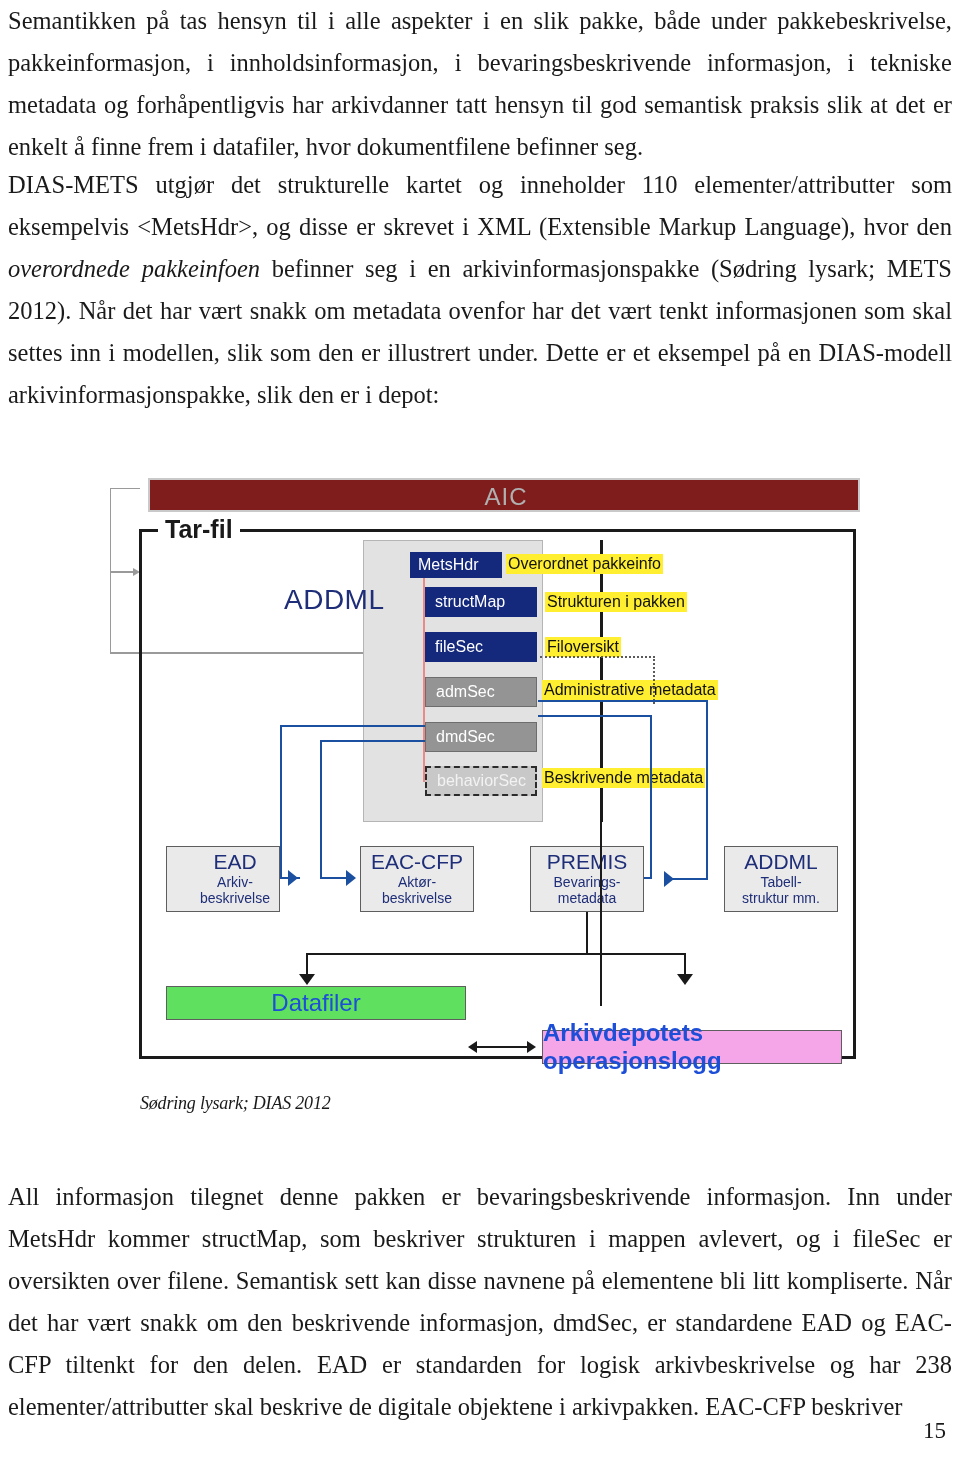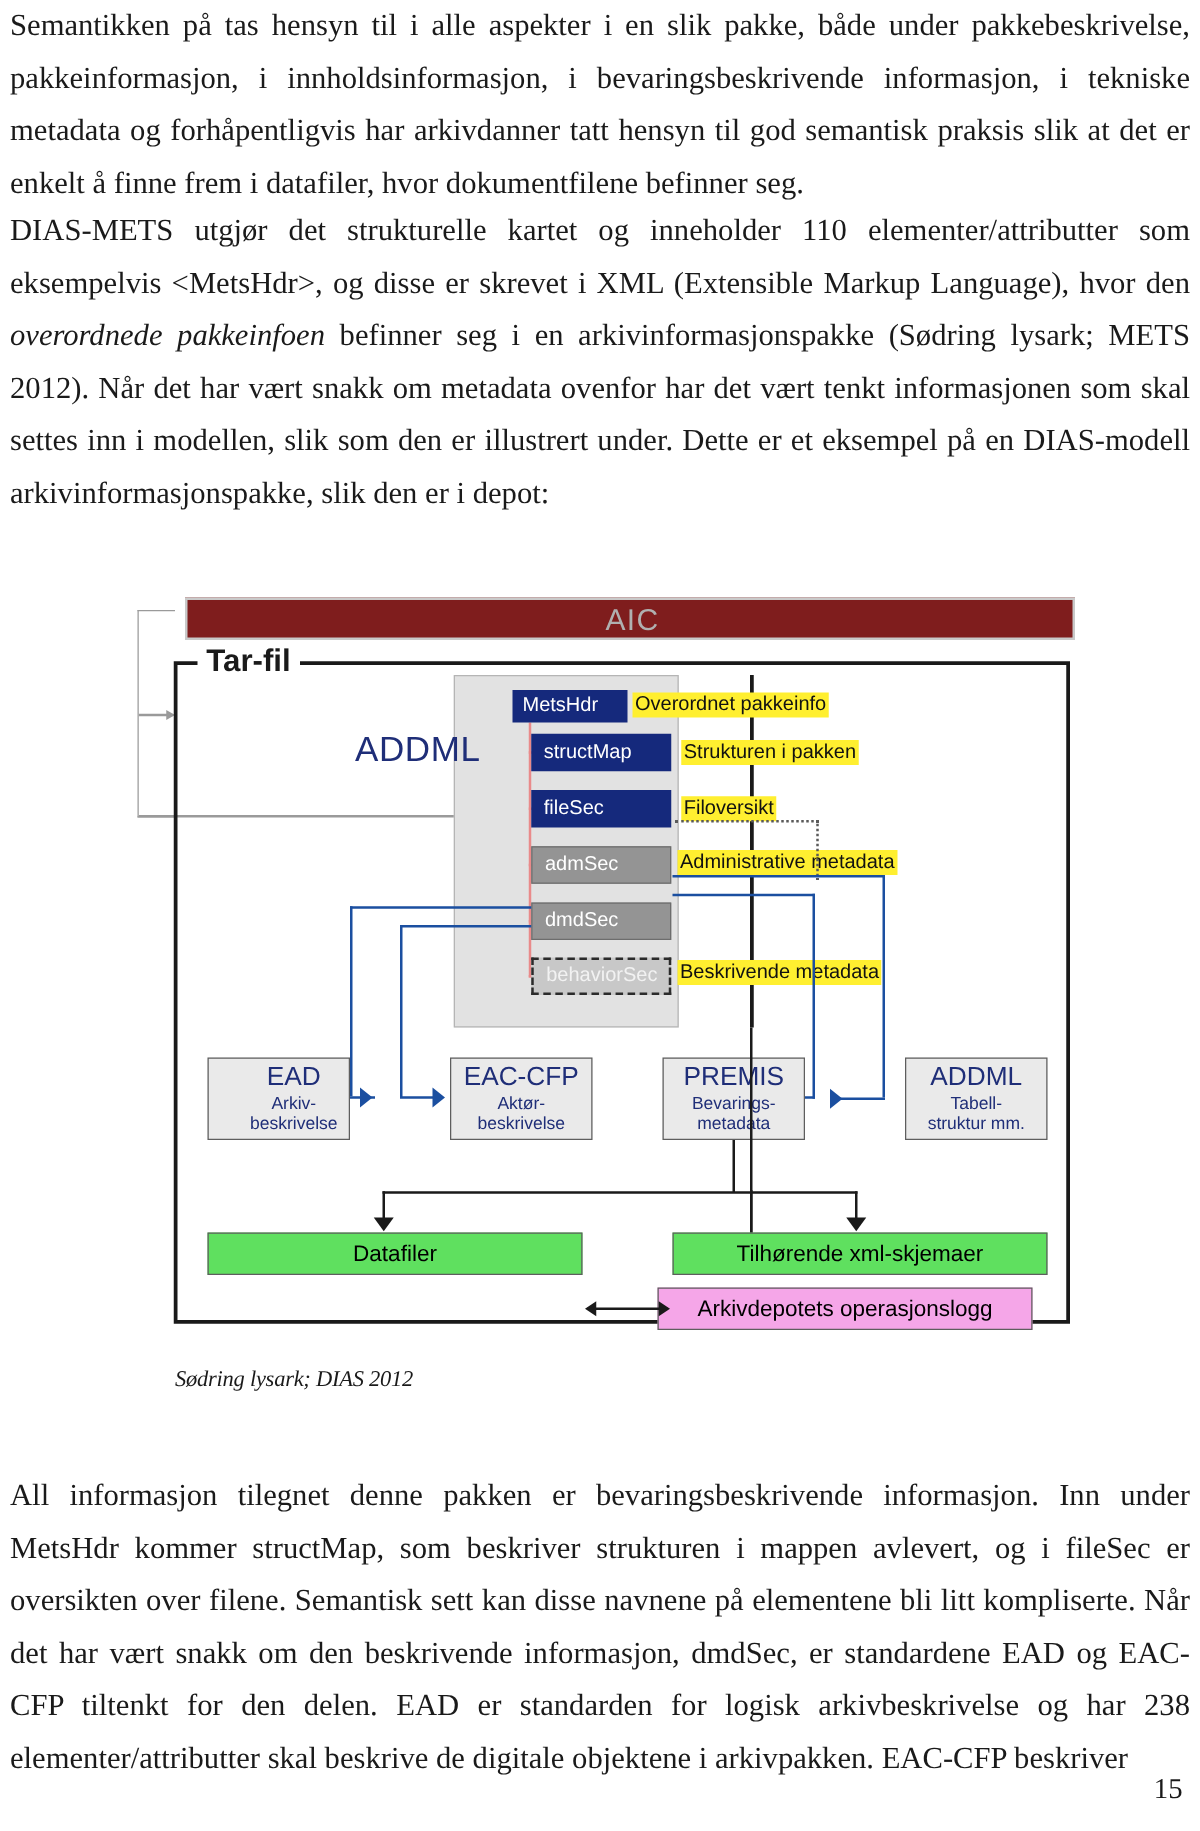--- a/index.html
+++ b/index.html
@@ -318,32 +318,32 @@
 
   
   .blk-center-long { left: 490px; top: 348px; width: 2px; height: 172px; }
   .blk-center-low  { left: 490px; top: 478px; width: 2px; height: 54px; }
 
   
   .cbar {
     position: absolute;
     display: flex; align-items: center; justify-content: center;
     font-family: "Liberation Sans", "DejaVu Sans", sans-serif;
-    font-size: 18px;
-    color: #000000;
+    font-size: 24px;
+    color: #1d4ed8;
     border: 1px solid #5e5e5e;
   }
   .cbar.green { background: #5fe05f; }
   .cbar.blue  { background: #a8d2f2; }
   .cbar.pink  { background: #f5a6e8; }
 
   .bar-datafiler { left: 56px;  top: 512px; width: 300px; height: 34px; }
   .bar-xmlskjema { left: 428px; top: 512px; width: 300px; height: 34px; }
   .bar-medinfo   { left: 56px;  top: 556px; width: 300px; height: 34px; }
-  .bar-oplogg    { left: 416px; top: 556px; width: 300px; height: 34px; }
+  .bar-oplogg    { left: 432px; top: 556px; width: 300px; height: 34px; font-weight: bold; }
 
   
   .dbl-arrow {
     position: absolute;
     left: 360px; top: 572px;
     width: 64px; height: 2px;
     background: #1a1a1a;
   }
   .dbl-arrow::before {
     content: "";
@@ -453,21 +453,20 @@
     <div class="blk blk-center-long"></div>
     <div class="blk blk-v-premis"></div>
     <div class="blk blk-h-main"></div>
     <div class="blk blk-v-left"></div>
     <div class="blk blk-v-right"></div>
     <div class="arrow-datafiler"></div>
     <div class="arrow-xmlskjema"></div>
     <div class="blk blk-center-low"></div>
 
     <div class="cbar green bar-datafiler">Datafiler</div>
-    <div class="cbar green bar-xmlskjema">Tilhørende xml-skjemaer</div>
     <div class="cbar pink bar-oplogg">Arkivdepotets operasjonslogg</div>
     <div class="dbl-arrow"></div>
 
   </div>
 
   <div class="caption">Sødring lysark; DIAS 2012</div>
 
   <div class="bodytext p3">All informasjon tilegnet denne pakken er bevaringsbeskrivende informasjon. Inn under MetsHdr kommer structMap, som beskriver strukturen i mappen avlevert, og i fileSec er oversikten over filene. Semantisk sett kan disse navnene på elementene bli litt kompliserte. Når det har vært snakk om den beskrivende informasjon, dmdSec, er standardene EAD og EAC-CFP tiltenkt for den delen. EAD er standarden for logisk arkivbeskrivelse og har 238 elementer/attributter skal beskrive de digitale objektene i arkivpakken. EAC-CFP beskriver</div>
 
   <div class="pagenum">15</div>

